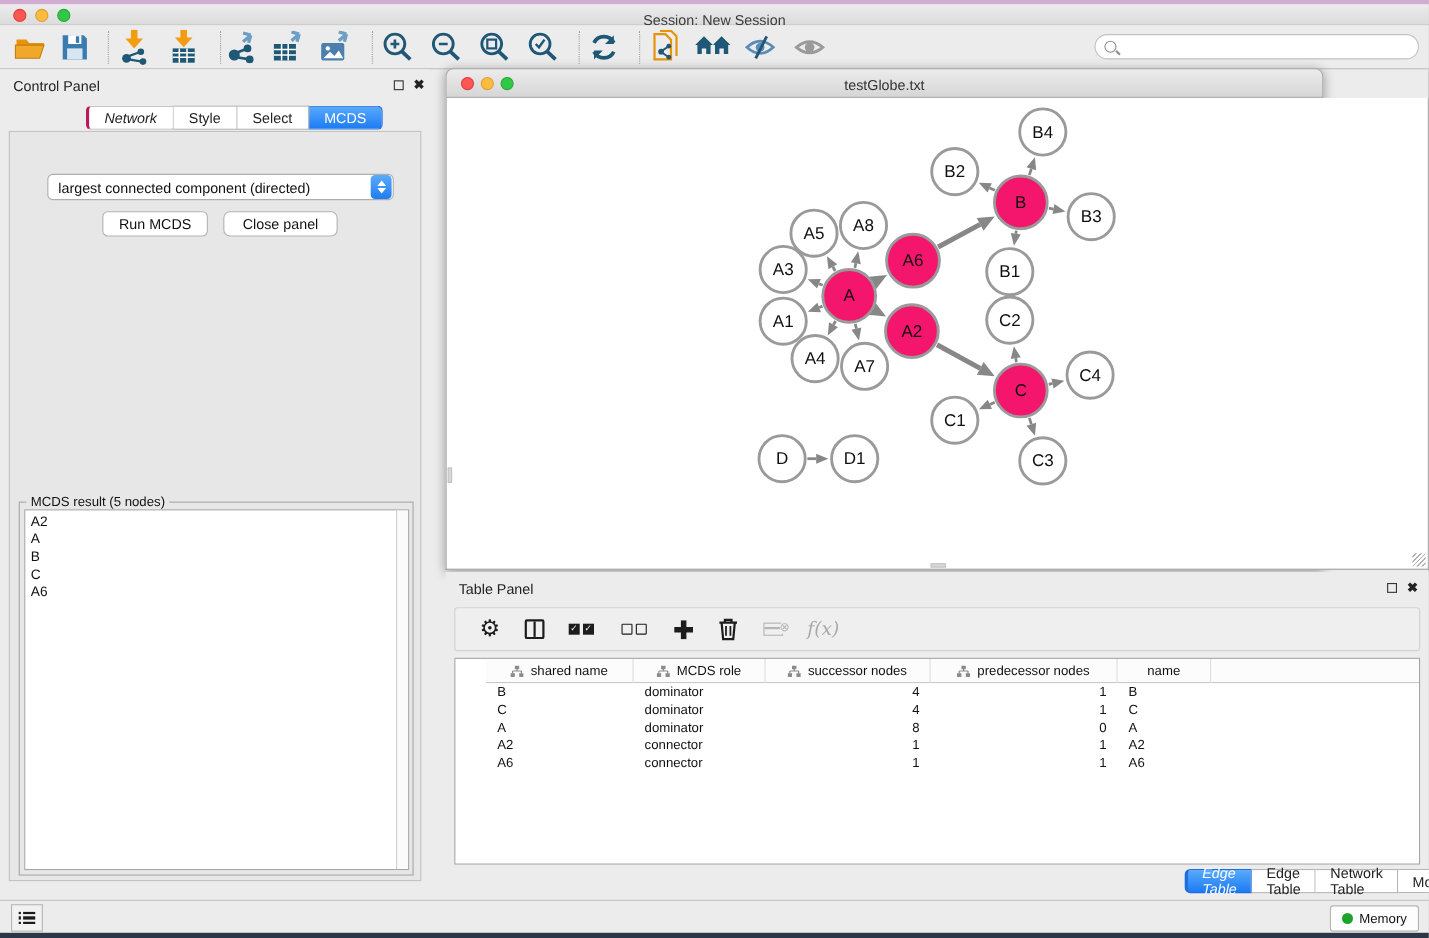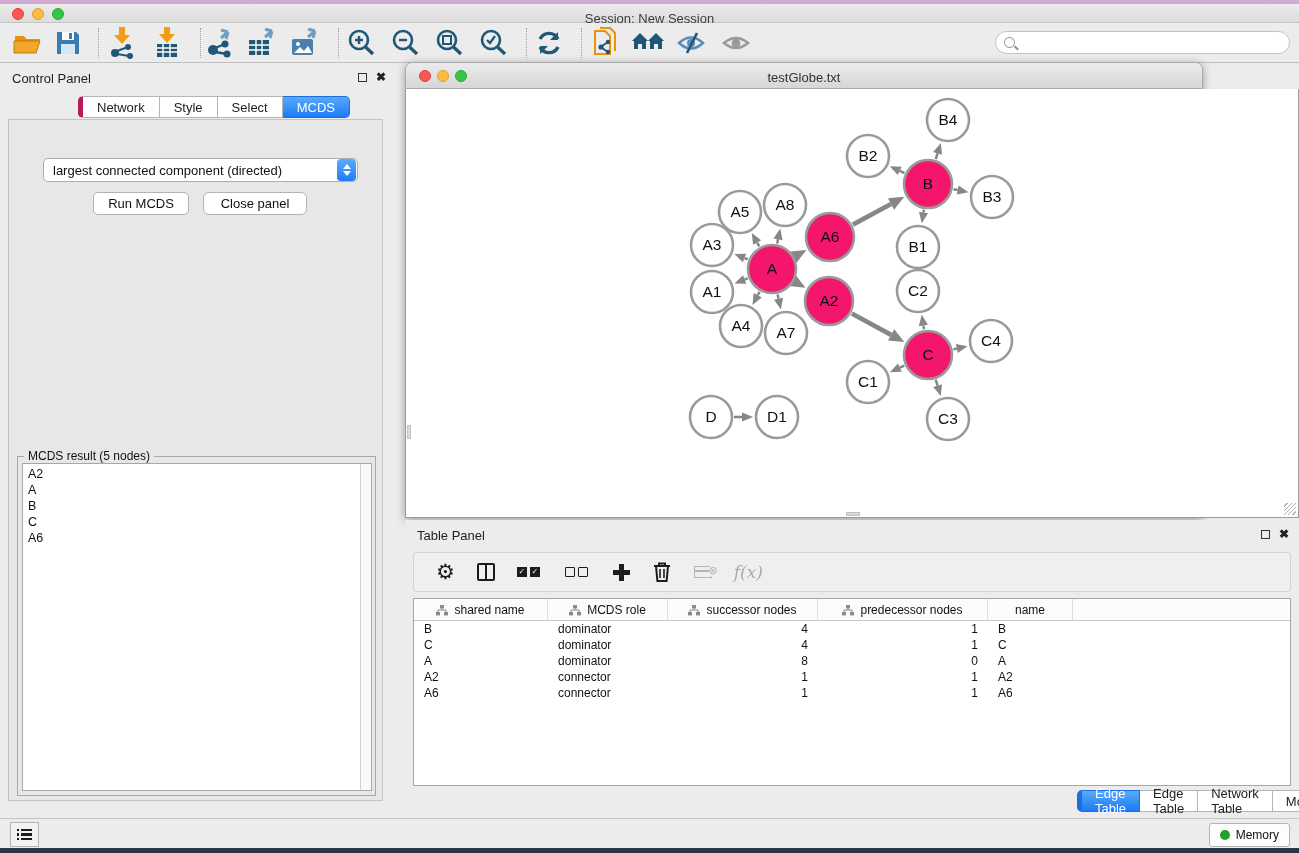--- a/index.html
+++ b/index.html
@@ -31,21 +31,21 @@
 
   
   #control-panel{left:0;top:63px;width:391px;height:755px;background:#ececec;}
   .panel-head{position:absolute;left:0;top:0;width:100%;height:28px;}
   .panel-title{position:absolute;left:12px;top:8px;font-size:13px;color:#222;}
   .ph-btn{position:absolute;top:9px;font-size:12px;color:#222;line-height:10px;cursor:default;}
   .ph-sq{width:9px;height:9px;border:1.5px solid #333;}
   .seg-group{position:absolute;display:flex;}
   .seg{height:22px;background:#fff;border:1px solid #b5b5b5;border-left:none;
        font-size:13px;color:#222;display:flex;align-items:center;padding:0 14px;cursor:default;}
-  .seg:first-child{border-left:5px solid #be185d;border-radius:5px 0 0 5px;}
+  .seg:first-child{border-left:3px solid #be185d;border-radius:5px 0 0 5px;font-style:italic;}
   .seg:last-child{border-radius:0 5px 5px 0;}
   .seg.active{background:linear-gradient(#59aafb,#1d7bf3);border-color:#1d6fe0;color:#fff;}
   #cp-tabs{left:78px;top:33px;}
   #cp-body{position:absolute;left:8px;top:56px;width:375px;height:682px;
     background:#e7e7e7;border:1px solid #c3c3c3;}
   #opt-label{position:absolute;left:0;top:17px;width:100%;text-align:center;font-size:13px;color:#111;}
   #criterion-combo{position:absolute;left:34px;top:38px;width:315px;height:24px;background:#fff;
     border:1px solid #aeaeae;border-radius:5px;display:flex;align-items:center;}
   #criterion-combo .val{flex:1;font-size:13px;color:#111;padding-left:9px;white-space:nowrap;}
   #combo-stepper{width:19px;height:22px;margin-right:1px;border-radius:4px;
@@ -90,21 +90,21 @@
   .cb.off{border:1.6px solid #1c1c1c;border-radius:1px;}
   .plus-ico{position:relative;width:17px;height:17px;}
   .plus-ico::before{content:"";position:absolute;left:6px;top:0;width:5px;height:17px;background:#1c1c1c;}
   .plus-ico::after{content:"";position:absolute;left:0;top:6px;width:17px;height:5px;background:#1c1c1c;}
   .fx{font-family:"DejaVu Serif",serif;font-style:italic;font-size:17px;color:#aaa;}
   .gridx{position:relative;width:18px;height:12px;border:1.5px solid #b4b4b4;}
   .gridx::before{content:"";position:absolute;left:0;top:3px;width:100%;height:1.5px;background:#b4b4b4;}
   .gridx::after{content:"⊗";position:absolute;right:-7px;top:-3px;font-size:11px;color:#b4b4b4;background:#efefef;border-radius:50%;}
 
   #data-table{position:absolute;left:8px;top:78px;width:878px;height:188px;background:#fff;border:1px solid #a6a6a6;overflow:hidden;}
-  .trow{display:grid;grid-template-columns:134px 120px 150px 170px 85px auto;}
+  .trow{display:grid;grid-template-columns:134px 120px 150px 170px 85px auto;margin-left:28px;}
   #thead{border-bottom:1px solid #c9c9c9;background:#fcfcfc;height:22px;}
   .th{display:flex;align-items:center;justify-content:center;gap:6px;font-size:12px;color:#111;
       border-right:1px solid #dedede;height:22px;}
   .th:last-child{border-right:none;}
   .td{font-size:12px;color:#111;height:16px;line-height:16px;padding-left:10px;white-space:nowrap;}
   .td.num{text-align:right;padding-right:10px;}
   .tbody-row{margin-top:0;}
   .org-ico{width:12px;height:11px;flex:0 0 auto;}
 
   #tp-tabs{left:672px;top:270px;}

